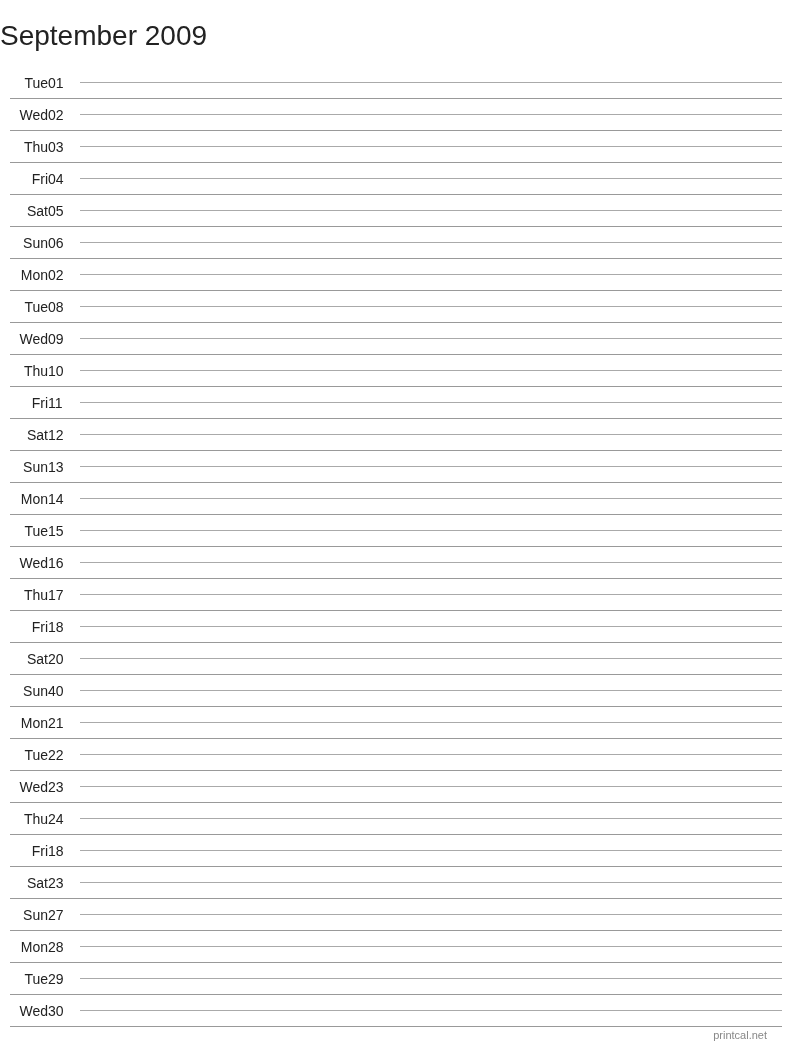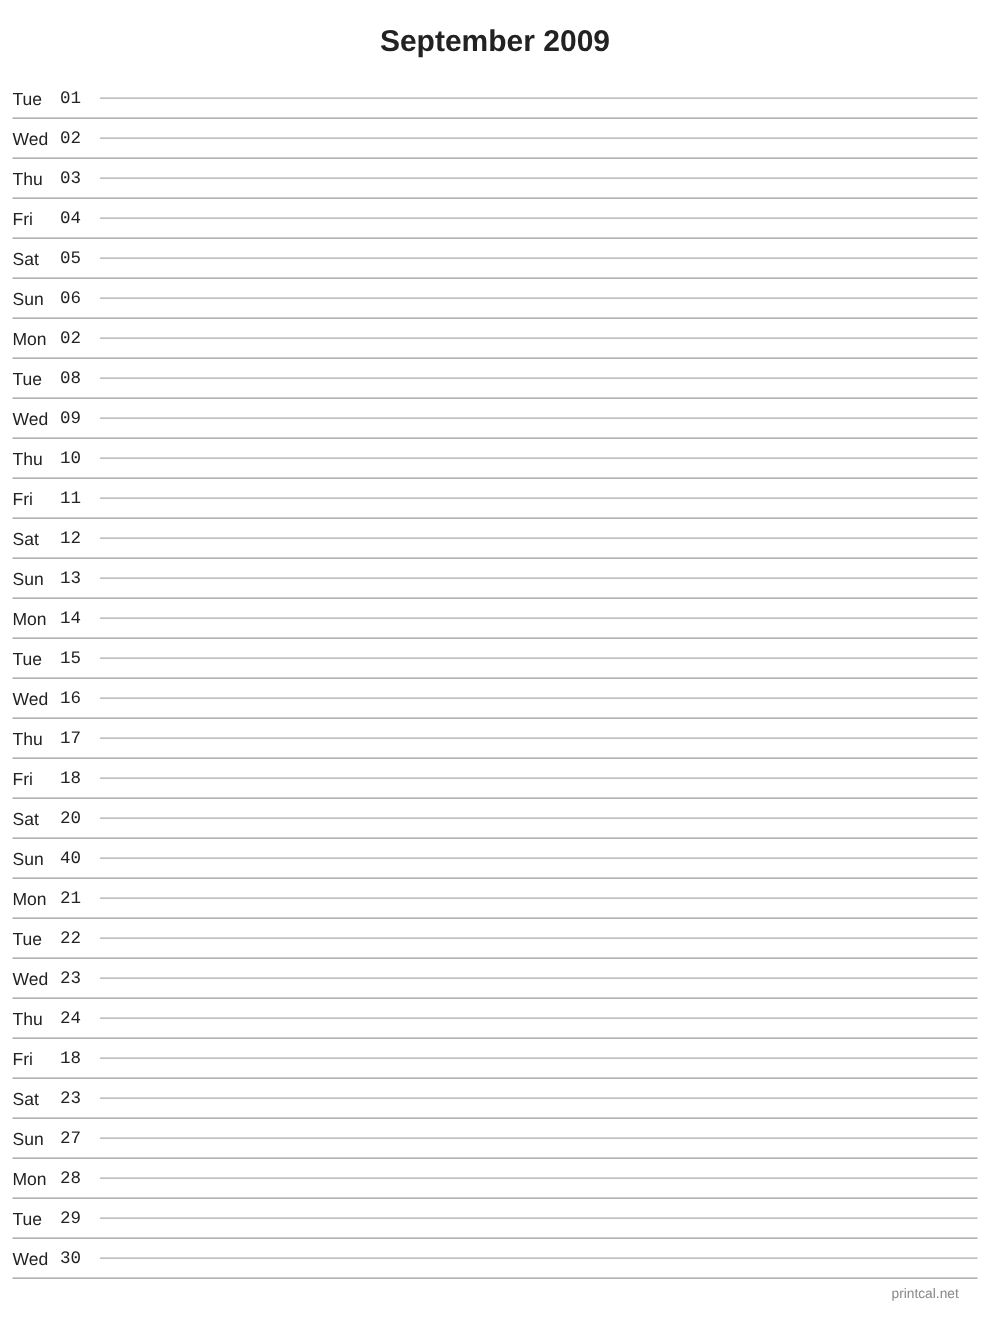--- a/index.html
+++ b/index.html
@@ -10,23 +10,22 @@
 
     body {
       width: 792px;
       min-height: 1056px;
       background: #ffffff;
       font-family: Arial, sans-serif;
       position: relative;
     }
 
     .page-title {
-      text-align: center;
-      font-size: 24px;
-      font-weight: bold;
+      font-size: 28px;
+      font-weight: normal;
       padding: 20px 0 15px 0;
       color: #222;
     }
 
     .calendar-grid {
       width: 100%;
       padding: 0 10px;
     }
 
     .day-row {
@@ -35,32 +34,31 @@
       border-bottom: 1px solid #999;
       padding: 4px 0;
       min-height: 32px;
     }
 
     .day-name {
       width: 38px;
       font-size: 14px;
       color: #222;
       font-weight: normal;
-      text-align: left;
+      text-align: right;
       flex-shrink: 0;
     }
 
     .day-number {
       width: 28px;
       font-size: 14px;
       color: #222;
       font-weight: normal;
       text-align: left;
       flex-shrink: 0;
-      font-family: Liberation Mono, monospace;
     }
 
     .day-line {
       flex: 1;
       height: 1px;
       background: #aaa;
       margin-left: 4px;
     }
 
     .footer {

